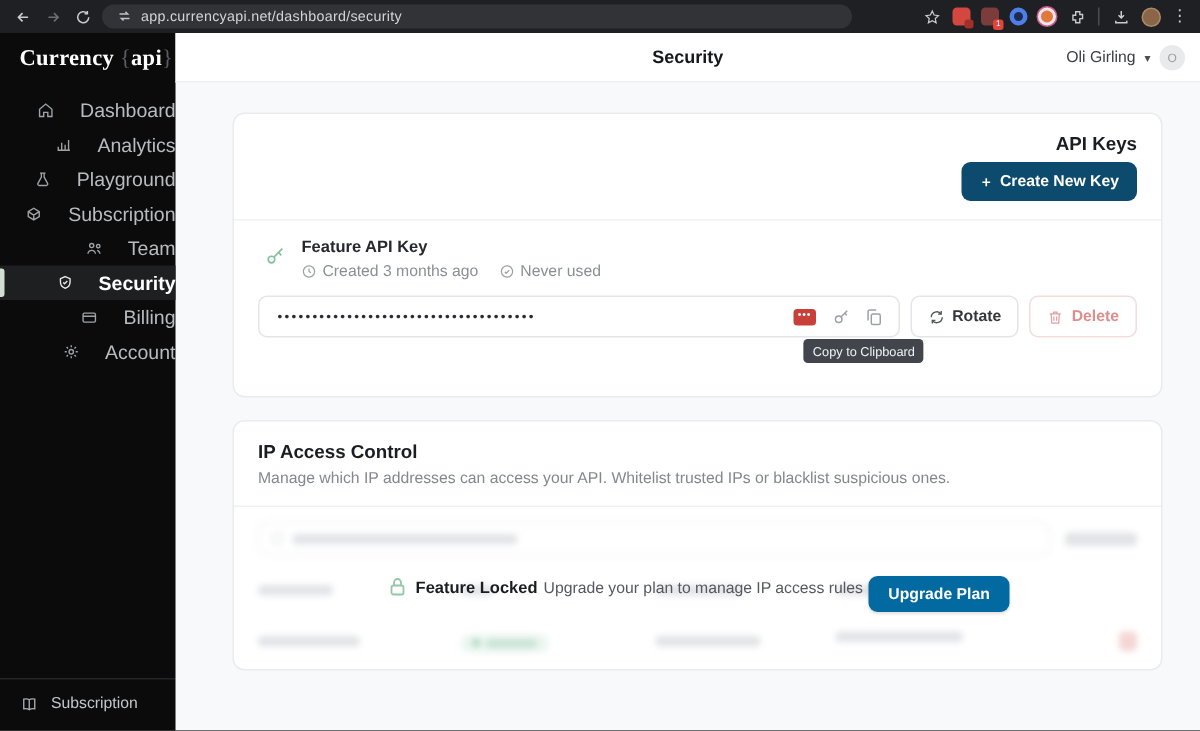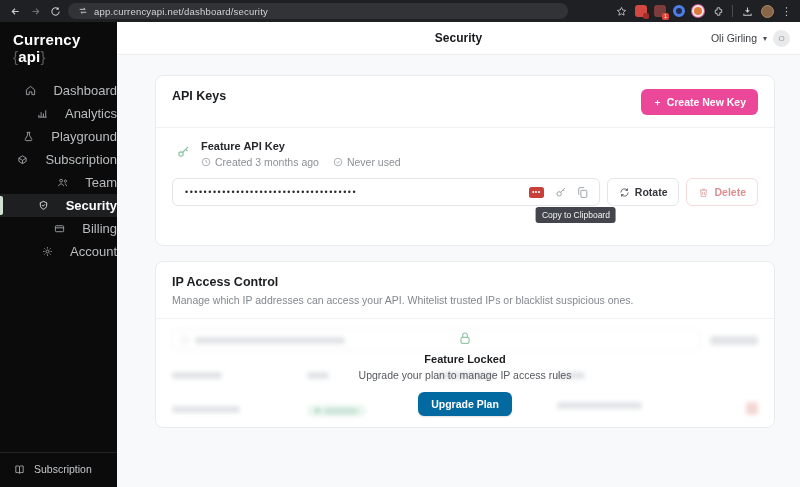--- a/index.html
+++ b/index.html
@@ -24,21 +24,21 @@
   .circ { width:12px; height:12px; border-radius:50%; }
   .circ.blue { background:#1e2b4f; border:3px solid #4e7fe8; }
   .circ.orange { background:#e0793c; border:2px solid #f4e3ef; box-shadow:0 0 0 1px #c85f8a; }
   .vdiv { width:1px; height:12px; background:#4a4c50; }
   .avatar-b { width:13px; height:13px; border-radius:50%; background:#8a6548; border:1px solid #a98a6b; }
   .kebab { color:#c9cbcf; font-size:11px; line-height:11px; }
 
   
   .app { flex:1; display:flex; min-height:0; }
   .sidebar { width:117px; background:#0b0b0c; display:flex; flex-direction:column; flex:0 0 auto; }
-  .logo { color:#fff; font-size:15px; font-weight:bold; padding:9px 0 10px 13px; letter-spacing:.2px; }
+  .logo { color:#fff; font-size:15px; font-weight:bold; padding:9px 0 10px 13px; letter-spacing:.2px;font-family:Liberation Serif, serif; }
   .logo .brace { color:#5a5d60; font-weight:normal; }
   .nav { display:flex; flex-direction:column; margin-top:4px; }
   .nav-item { position:relative; display:flex; align-items:center; gap:17px; height:23px; padding-left:14px; color:#b9bcbe; font-size:13px; cursor:pointer;justify-content:flex-end; }
   .nav-item .nicon { width:11px; height:11px; color:#9fa3a6; display:flex; }
   .nav-item.active { background:#1e1f20; color:#ffffff; font-weight:bold; }
   .nav-item.active .nicon { color:#e8ece9; }
   .nav-item.active::before { content:""; position:absolute; left:0; top:2px; bottom:2px; width:3px; background:#cfe0d3; border-radius:0 2px 2px 0; }
   .side-spacer { flex:1; }
   .side-foot { border-top:1px solid #222426; padding:10px 0 12px 14px; display:flex; align-items:center; gap:9px; color:#c4c7c9; font-size:10.5px; }
   .side-foot .nicon { width:11px; height:11px; color:#a8abae; display:flex; }
@@ -48,26 +48,26 @@
   .page-title { position:absolute; left:0; right:0; top:0; bottom:0; display:flex; align-items:center; justify-content:center; font-size:12px; font-weight:bold; color:#17191c; }
   .user-box { position:absolute; right:10px; top:0; bottom:0; display:flex; align-items:center; gap:6px; }
   .user-name { font-size:10.5px; color:#3a3d41; }
   .user-caret { font-size:8px; color:#4a4d51; }
   .avatar { width:17px; height:17px; border-radius:50%; background:#e9eaec; color:#9a9ea3; font-size:8px; display:flex; align-items:center; justify-content:center; }
 
   .content { flex:1; padding:20px 25px 0 38px; overflow:hidden; }
   .card { background:#fff; border:1px solid #e9ebee; border-radius:8px; width:620px; }
 
   
-  .card-head { display:flex; align-items:flex-start; justify-content:space-between; padding:13px 16px 12px; border-bottom:1px solid #f0f1f3; }
+  .card-head { display:flex; align-items:flex-end; justify-content:space-between; padding:13px 16px 12px; border-bottom:1px solid #f0f1f3;flex-direction:column; }
   .card-title { font-size:12.5px; font-weight:bold; color:#1b1d20; margin-bottom:5px; }
   .card-sub { font-size:10.5px; color:#83888f; }
   .txt-red { color:#d64545; font-weight:bold; }
   .txt-green-link { color:#3fa878; font-weight:bold; }
-  .btn-create { display:flex; align-items:center; gap:5px; background:#ec4899; color:#fdfefd; border:none; font-size:10.5px; font-weight:bold; padding:7px 12px; border-radius:6px; font-family:inherit; }
+  .btn-create { display:flex; align-items:center; gap:5px; background:#0c4a6e; color:#fdfefd; border:none; font-size:10.5px; font-weight:bold; padding:7px 12px; border-radius:6px; font-family:inherit; }
   .btn-create .picon { display:flex; }
 
   .card1-body { padding:12px 16px 0; height:117px; }
   .key-row { display:flex; gap:10px; align-items:flex-start; padding-left:4px; }
   .key-icon { color:#84c0a0; margin-top:4px; display:flex; }
   .key-name { font-size:11px; font-weight:bold; color:#26282b; margin-bottom:4px; }
   .key-meta { display:flex; gap:14px; font-size:10.5px; color:#8b9096; align-items:flex-end; }
   .meta-item { display:flex; gap:4px; align-items:center; }
   .meta-item .micon { display:flex; color:#9aa0a6; }
 
@@ -94,21 +94,21 @@
   .bar { background:#c9cdd3; border-radius:3px; height:7px; }
   .fake-dd { width:48px; height:9px; background:#c9cdd3; border-radius:3px; }
   .fake-thead { display:flex; margin-top:14px; }
   .fake-trow { display:flex; margin-top:16px; align-items:center; }
   .col1 { width:135px; } .col2 { width:130px; } .col3 { width:120px; } .col4 { flex:1; }
   .gbadge { display:inline-flex; align-items:center; gap:4px; background:#d9efe2; border-radius:8px; padding:3px 8px; }
   .gdot { width:5px; height:5px; border-radius:50%; background:#5fae85; }
   .gbar { background:#9fcdb4; border-radius:3px; height:6px; width:34px; }
   .fake-trash { width:12px; height:13px; background:#eab6b2; border-radius:3px; margin-left:auto; }
 
-  .lock-overlay { position:absolute; inset:0; display:flex; flex-direction:column; align-items:center; justify-content:center; gap:4px; }
+  .lock-overlay { position:absolute; inset:0; display:flex; align-items:center; justify-content:center; gap:4px; }
   .lock-ic { color:#93c7a8; margin-bottom:3px; display:flex; }
   .lock-title { font-size:11px; font-weight:bold; color:#1b1d20; }
   .lock-desc { font-size:10.5px; color:#55595e; }
   .btn-upgrade { margin-top:7px; background:#0369a1; color:#fff; border:none; border-radius:6px; font-size:10.5px; font-weight:bold; padding:6px 13px; font-family:inherit; box-shadow:0 1px 2px rgba(0,0,0,.12); }
 </style>
 </head>
 <body>
 
 <div class="stage">
 

